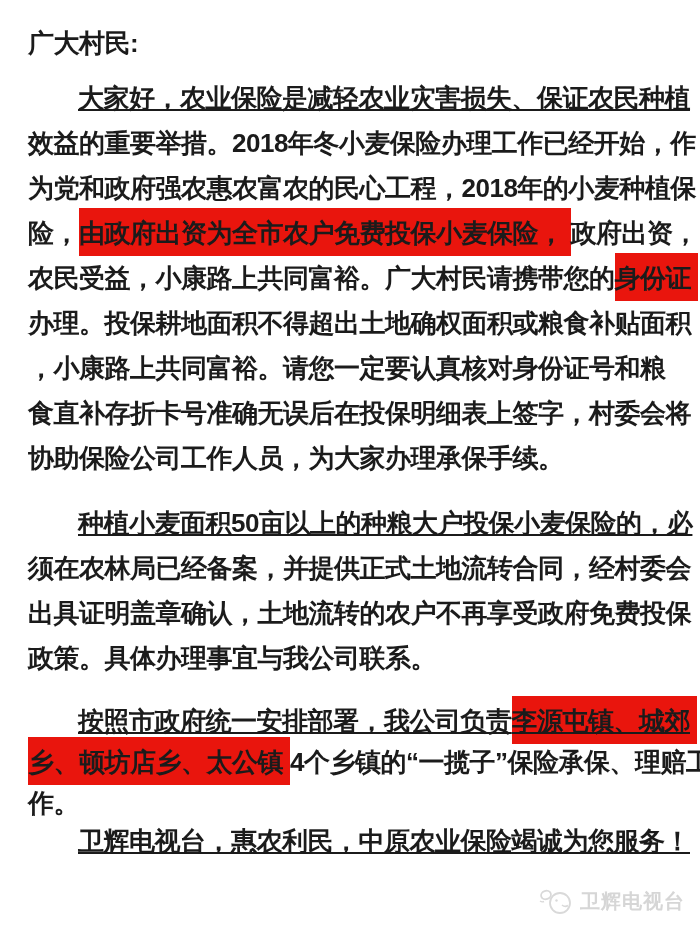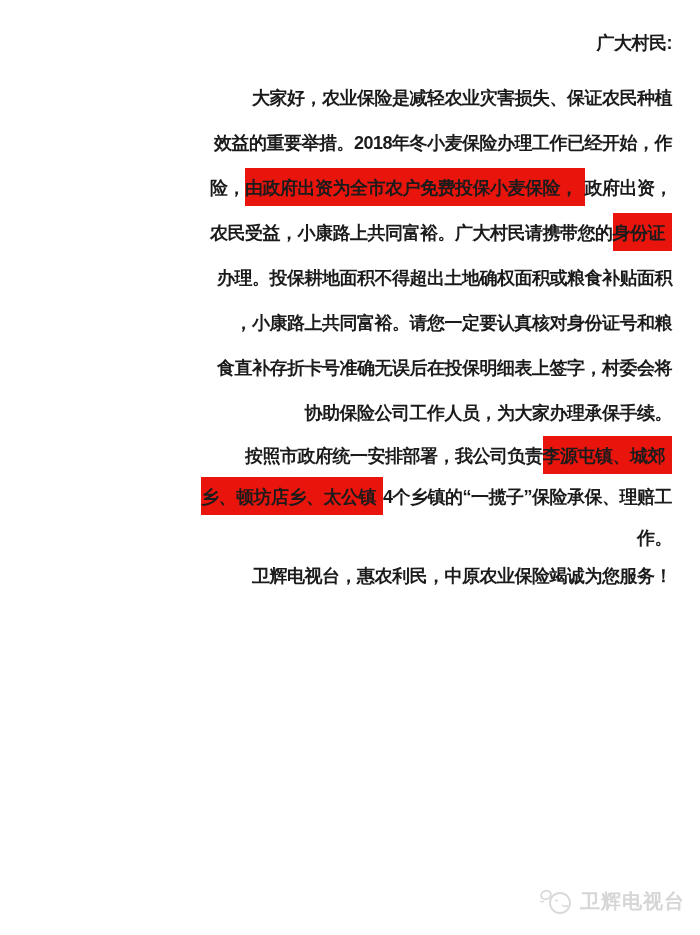--- a/index.html
+++ b/index.html
@@ -16,36 +16,36 @@
   }
   .page {
     position: relative;
     width: 700px;
     height: 935px;
     background: var(--bg);
     overflow: hidden;
   }
   .doc {
     padding: 21px 28px 0 28px;
-    font-size: 18px;
+    font-size: 26px;
     line-height: 45px;
     font-weight: bold;
     color: var(--ink);
     letter-spacing: -0.5px;
-    text-align: right;
   }
   .line {
     white-space: nowrap;
   }
   .line.indent {
     padding-left: 50px;
+    text-decoration: underline;
   }
   .para.p1 { margin-top: 10px; }
   .para.p2 { margin-top: 20px; }
-  .para.p3 { margin-top: 0; line-height: 41px; }
+  .para.p3 { margin-top: 20px; line-height: 41px; }
   .para.p4 { margin-top: -5px; }
   .hl {
     background: var(--hl);
     padding: 10px 7px 8px 0;
   }
   .watermark {
     position: absolute;
     top: 888px;
     right: 15px;
     display: flex;
@@ -62,26 +62,33 @@
 <body>
 
 <div class="page">
 
   <div class="doc">
     <div class="line">广大村民:</div>
     <div>
         <div class="para p1">
           <div class="line indent"><span>大家好，农业保险是减轻农业灾害损失、保证农民种植</span></div>
           <div class="line"><span>效益的重要举措。2018年冬小麦保险办理工作已经开始，作</span></div>
+          <div class="line"><span>为党和政府强农惠农富农的民心工程，2018年的小麦种植保</span></div>
           <div class="line"><span>险，</span><span class="hl">由政府出资为全市农户免费投保小麦保险，</span><span>政府出资，</span></div>
           <div class="line"><span>农民受益，小康路上共同富裕。广大村民请携带您的</span><span class="hl">身份证</span></div>
           <div class="line"><span>办理。投保耕地面积不得超出土地确权面积或粮食补贴面积</span></div>
           <div class="line"><span>，小康路上共同富裕。请您一定要认真核对身份证号和粮</span></div>
           <div class="line"><span>食直补存折卡号准确无误后在投保明细表上签字，村委会将</span></div>
           <div class="line"><span>协助保险公司工作人员，为大家办理承保手续。</span></div>
+        </div>
+        <div class="para p2">
+          <div class="line indent"><span>种植小麦面积50亩以上的种粮大户投保小麦保险的，必</span></div>
+          <div class="line"><span>须在农林局已经备案，并提供正式土地流转合同，经村委会</span></div>
+          <div class="line"><span>出具证明盖章确认，土地流转的农户不再享受政府免费投保</span></div>
+          <div class="line"><span>政策。具体办理事宜与我公司联系。</span></div>
         </div>
         <div class="para p3">
           <div class="line indent"><span>按照市政府统一安排部署，我公司负责</span><span class="hl">李源屯镇、城郊</span></div>
           <div class="line"><span class="hl">乡、顿坊店乡、太公镇</span><span>4个乡镇的“一揽子”保险承保、理赔工</span></div>
           <div class="line"><span>作。</span></div>
         </div>
         <div class="para p4">
           <div class="line indent"><span>卫辉电视台，惠农利民，中原农业保险竭诚为您服务！</span></div>
         </div>
       </div>

